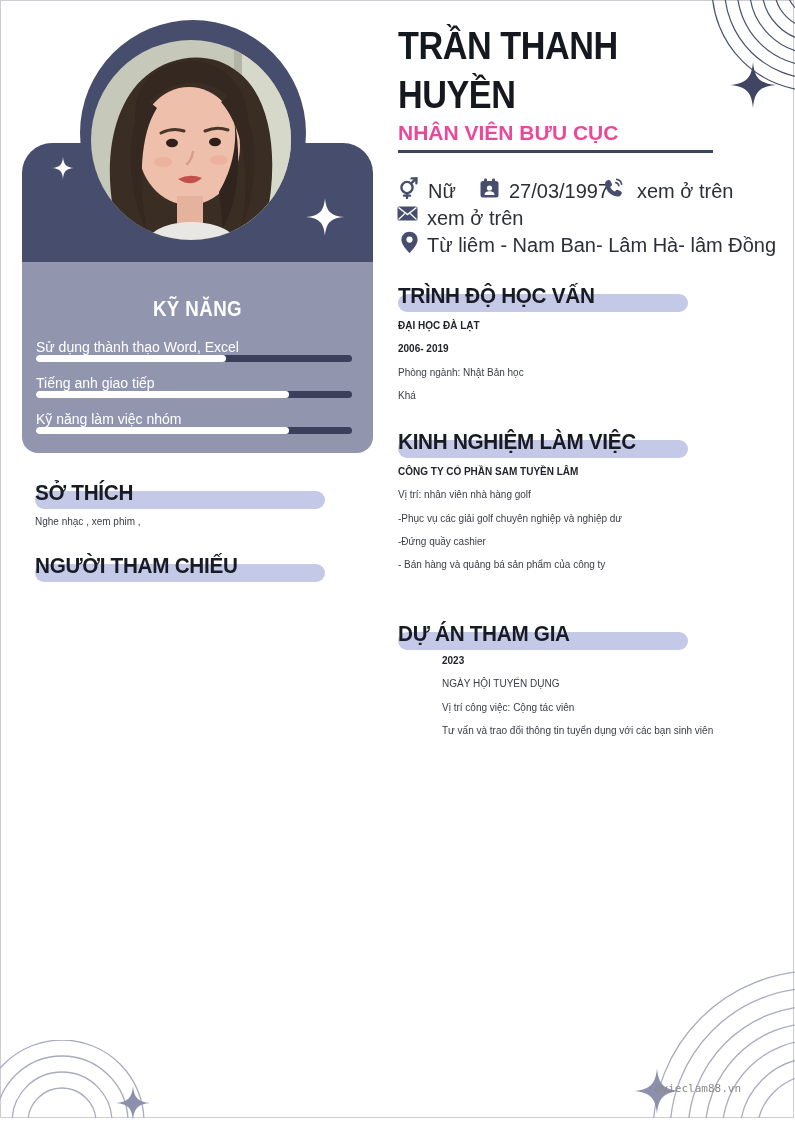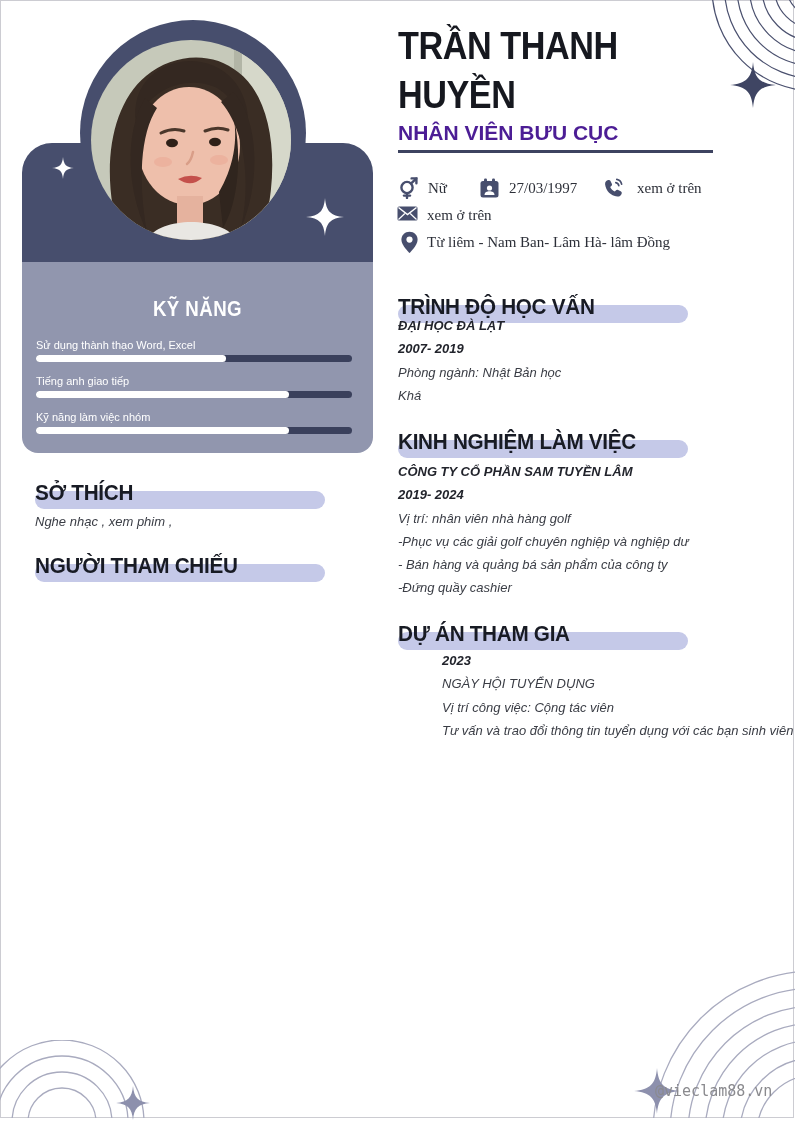--- a/index.html
+++ b/index.html
@@ -10,44 +10,44 @@
 
   
   .dome { position:absolute; left:80px; top:20px; width:226px; height:226px; border-radius:50%; background:#474e6d; }
   .side-dark { position:absolute; left:22px; top:143px; width:351px; height:119px; background:#474e6d; border-radius:30px 30px 0 0; }
   .side-light { position:absolute; left:22px; top:262px; width:351px; height:191px; background:#9196ae; border-radius:0 0 16px 16px; }
   .photo { position:absolute; left:91px; top:40px; width:200px; height:200px; border-radius:50%; overflow:hidden; }
   .sparkle { position:absolute; }
 
   
   .skills-heading { position:absolute; left:22px; top:296px; width:351px; text-align:center; color:#fff; font-size:22px; font-weight:bold; letter-spacing:.5px; transform:scaleX(.85); }
-  .skill-label { position:absolute; left:36px; width:320px; color:#fff; font-size:11px; white-space:nowrap; }
+  .skill-label { position:absolute; left:36px; width:320px; color:#fff; font-size:14px; white-space:nowrap; }
   .bar-track { position:absolute; left:36px; width:316px; height:7px; background:#3a405c; border-radius:4px; }
   .bar-fill { height:100%; background:#ffffff; border-radius:4px; }
 
   
   .sec-head { position:absolute; height:28px; }
   .sec-head .pill { position:absolute; left:0; top:11px; height:18px; width:290px; border-radius:9px; background:#c5c9e8; }
   .sec-head .txt { position:relative; display:inline-block; font-size:22px; font-weight:bold; color:#181b24; letter-spacing:-.3px; transform:scaleX(.94); transform-origin:left center; white-space:nowrap; line-height:26px; }
 
   
-  .tblock { position:absolute; font-size:13px; line-height:23.3px; color:#3a3d45;font-style:italic; }
+  .tblock { position:absolute; font-size:10px; line-height:23.3px; color:#3a3d45; }
   .tblock .b { font-weight:bold; color:#22242c; }
   .just { text-align:justify; }
 
   
   .name { position:absolute; left:398px; top:22px; width:340px; font-size:38px; font-weight:bold; line-height:49px; color:#16181f; letter-spacing:-.5px; transform:scaleX(.9); transform-origin:left top; }
-  .job-title { position:absolute; left:398px; top:120px; font-size:21px; font-weight:bold; line-height:26px; color:#4c1d95; white-space:nowrap; }
+  .job-title { position:absolute; left:398px; top:120px; font-size:21px; font-weight:bold; line-height:26px; color:#ec4899; white-space:nowrap; }
   .title-rule { position:absolute; left:398px; top:150px; width:315px; height:3px; background:#3d4360; }
-  .contact-item { position:absolute; font-size:15px; color:#2c2f38; white-space:nowrap;font-family:Liberation Serif, serif; }
+  .contact-item { position:absolute; font-size:20px; color:#2c2f38; white-space:nowrap; }
   .cicon { position:absolute; width:22px; height:22px; }
 
   
   .deco { position:absolute; pointer-events:none; }
-  .watermark { position:absolute; left:655px; top:1082px; font-family:"DejaVu Sans Mono", monospace; font-size:15px; color:#8a8a8e; letter-spacing:0; }
+  .watermark { position:absolute; left:655px; top:1082px; font-family:"DejaVu Sans Mono", monospace; font-size:11px; color:#8a8a8e; letter-spacing:0; }
 </style>
 </head>
 <body>
 
 <div class="page">
   <div class="frame"></div>
 
   <svg class="deco" style="left:670px; top:0; width:125px; height:125px;" viewBox="0 0 125 125">
     <g fill="none" stroke="#4a506e" stroke-width="1.2">
       <circle cx="145" cy="-12" r="28"></circle>
@@ -149,42 +149,41 @@
     <path d="M1.5 13.5 L7.8 7.5 M19.5 13.5 L13.2 7.5" stroke="#ffffff" stroke-width="1.2" fill="none"></path>
   </svg>
   <div class="contact-item" style="left:427px; top:207px;">xem ở trên</div>
 
   <svg class="cicon" style="left:400px; top:231px; width:19px; height:23px;" viewBox="0 0 19 23">
     <path d="M9.5 0.8 C4.9 0.8 1.4 4.3 1.4 8.8 C1.4 14.8 9.5 22 9.5 22 C9.5 22 17.6 14.8 17.6 8.8 C17.6 4.3 14.1 0.8 9.5 0.8 Z" fill="#474e6d"></path>
     <circle cx="9.5" cy="8.6" r="3.1" fill="#ffffff"></circle>
   </svg>
   <div class="contact-item" style="left:427px; top:234px;">Từ liêm - Nam Ban- Lâm Hà- lâm Đồng</div>
 
-  <div class="sec-head" style="left:398px; top:283px;margin-top:11px;">
+  <div class="sec-head" style="left:398px; top:283px;">
     <div class="pill"></div>
     <span class="txt">TRÌNH ĐỘ HỌC VẤN</span>
   </div>
   <div class="tblock" style="left:398px; top:314px; width:378px;">
     <div class="b">ĐẠI HỌC ĐÀ LẠT</div>
-    <div class="b">2007- 2019</div>
+    <div class="b">2006- 2019</div>
     <div>Phòng ngành: Nhật Bản học</div>
     <div>Khá</div>
   </div>
 
   <div class="sec-head" style="left:398px; top:429px;">
     <div class="pill"></div>
     <span class="txt">KINH NGHIỆM LÀM VIỆC</span>
   </div>
   <div class="tblock" style="left:398px; top:460px; width:385px;">
     <div class="b">CÔNG TY CỔ PHẦN SAM TUYỀN LÂM</div>
-    <div class="b">2019- 2024</div>
     <div>Vị trí: nhân viên nhà hàng golf</div>
     <div>-Phục vụ các giải golf chuyên nghiệp và nghiệp dư</div>
+    <div>-Đứng quầy cashier</div>
     <div>- Bán hàng và quảng bá sản phẩm của công ty</div>
-    <div>-Đứng quầy cashier</div>
   </div>
 
   <div class="sec-head" style="left:398px; top:621px;">
     <div class="pill"></div>
     <span class="txt">DỰ ÁN THAM GIA</span>
   </div>
   <div class="tblock" style="left:398px; top:649px; width:380px;margin-left:44px;">
     <div class="b">2023</div>
     <div>NGÀY HỘI TUYỂN DỤNG</div>
     <div>Vị trí công việc: Cộng tác viên</div>

